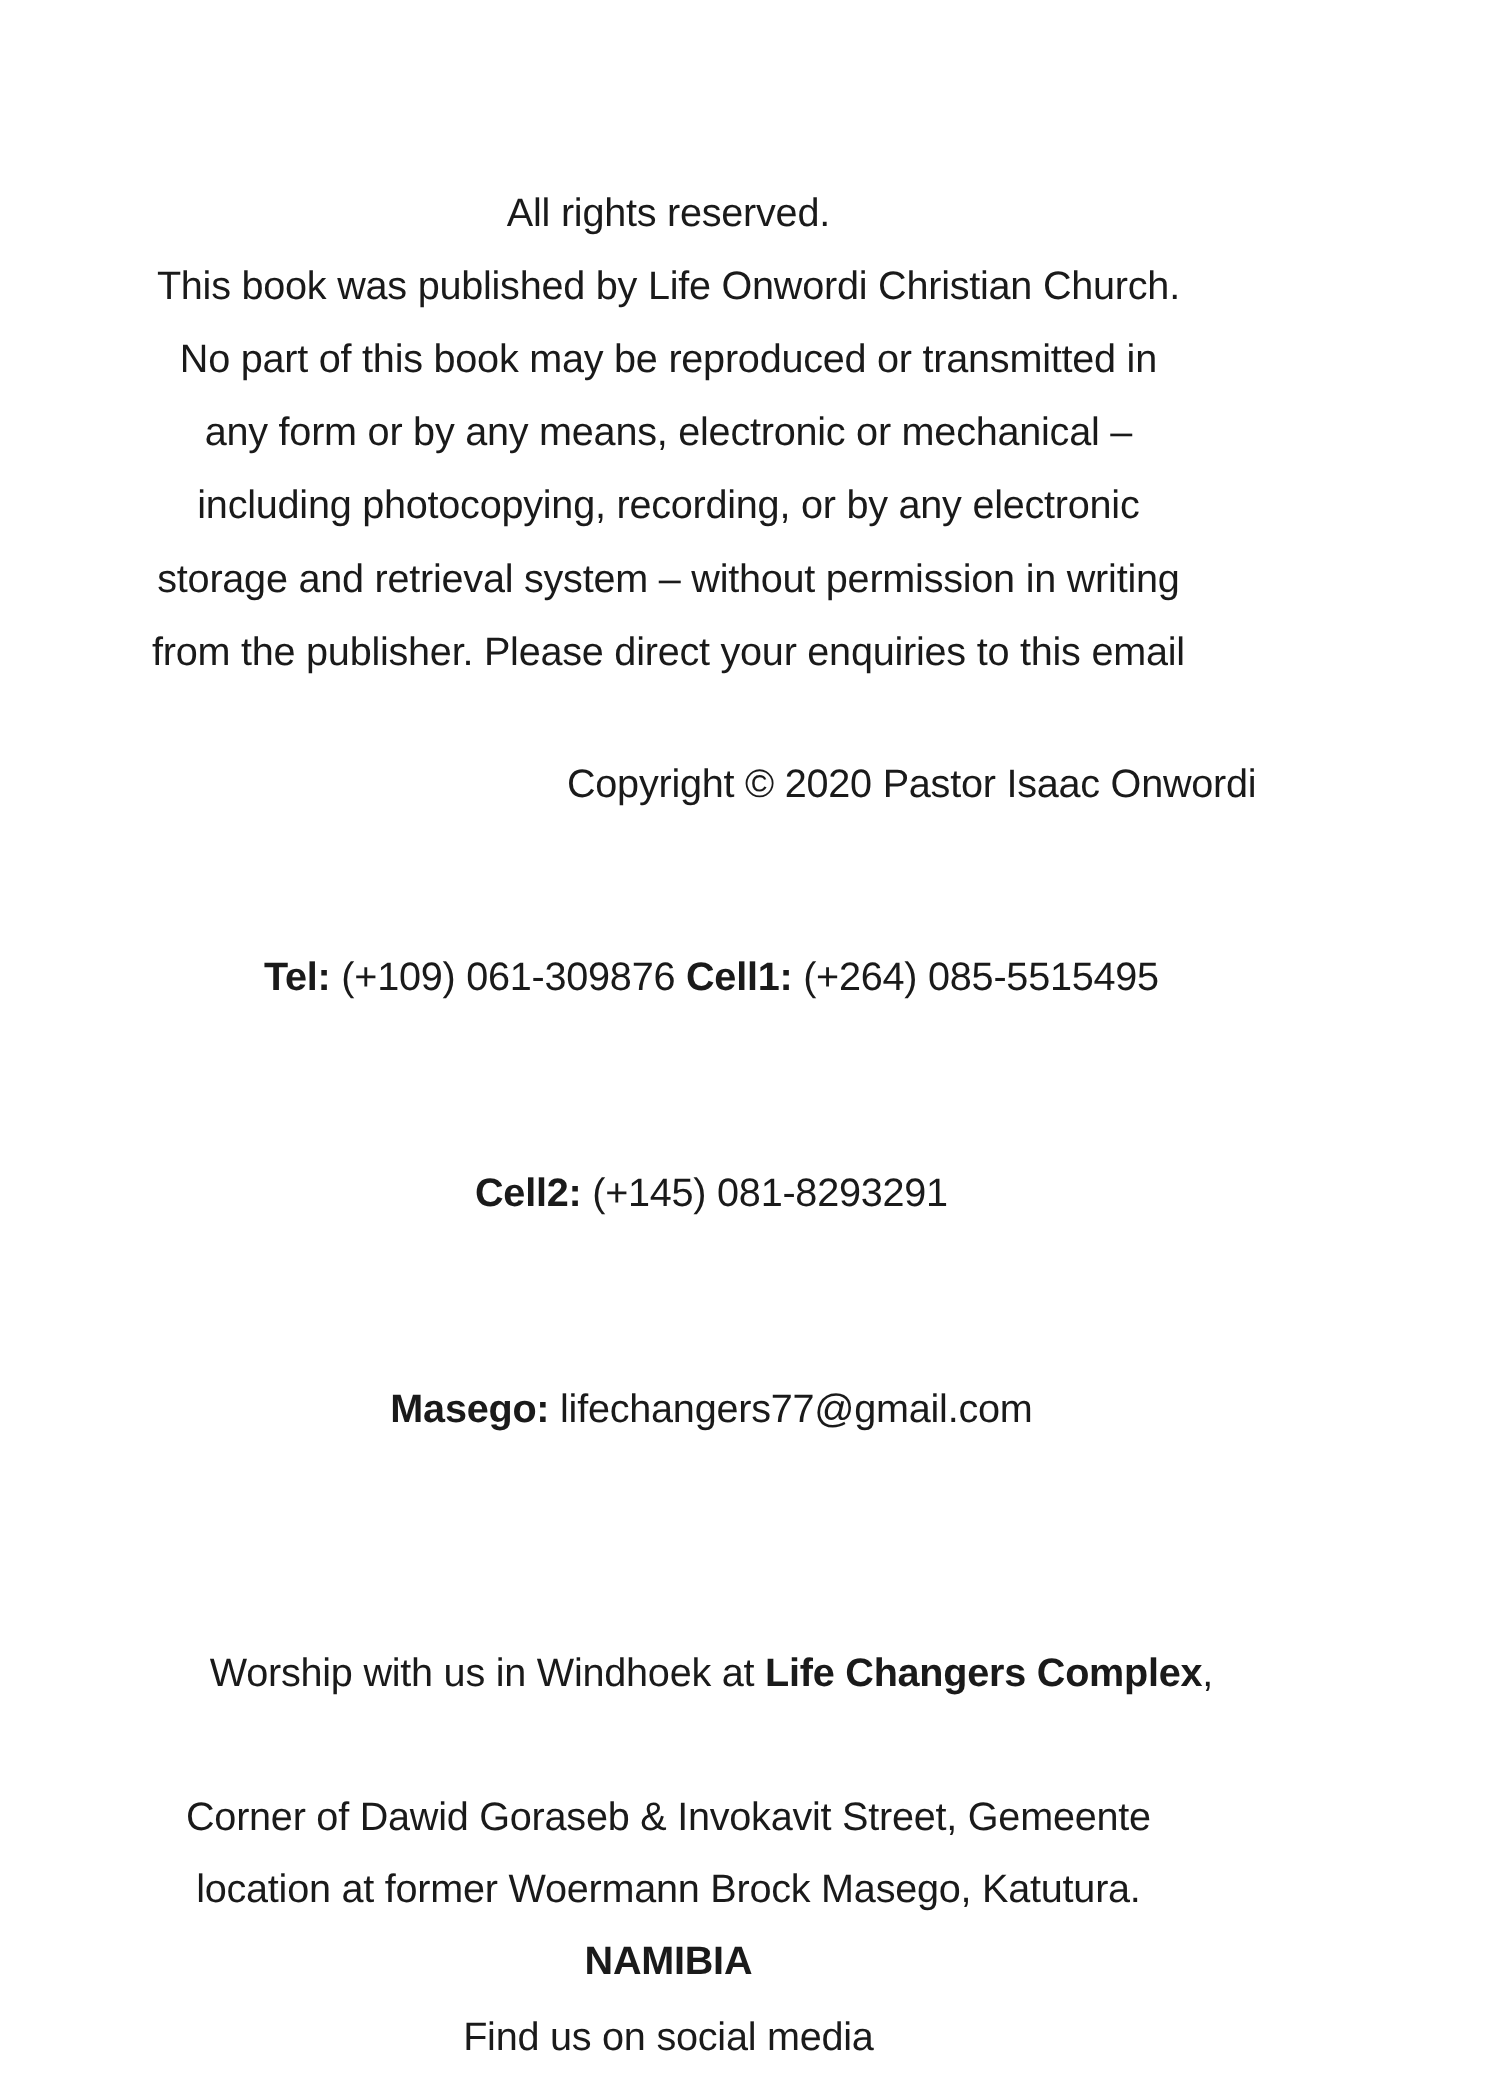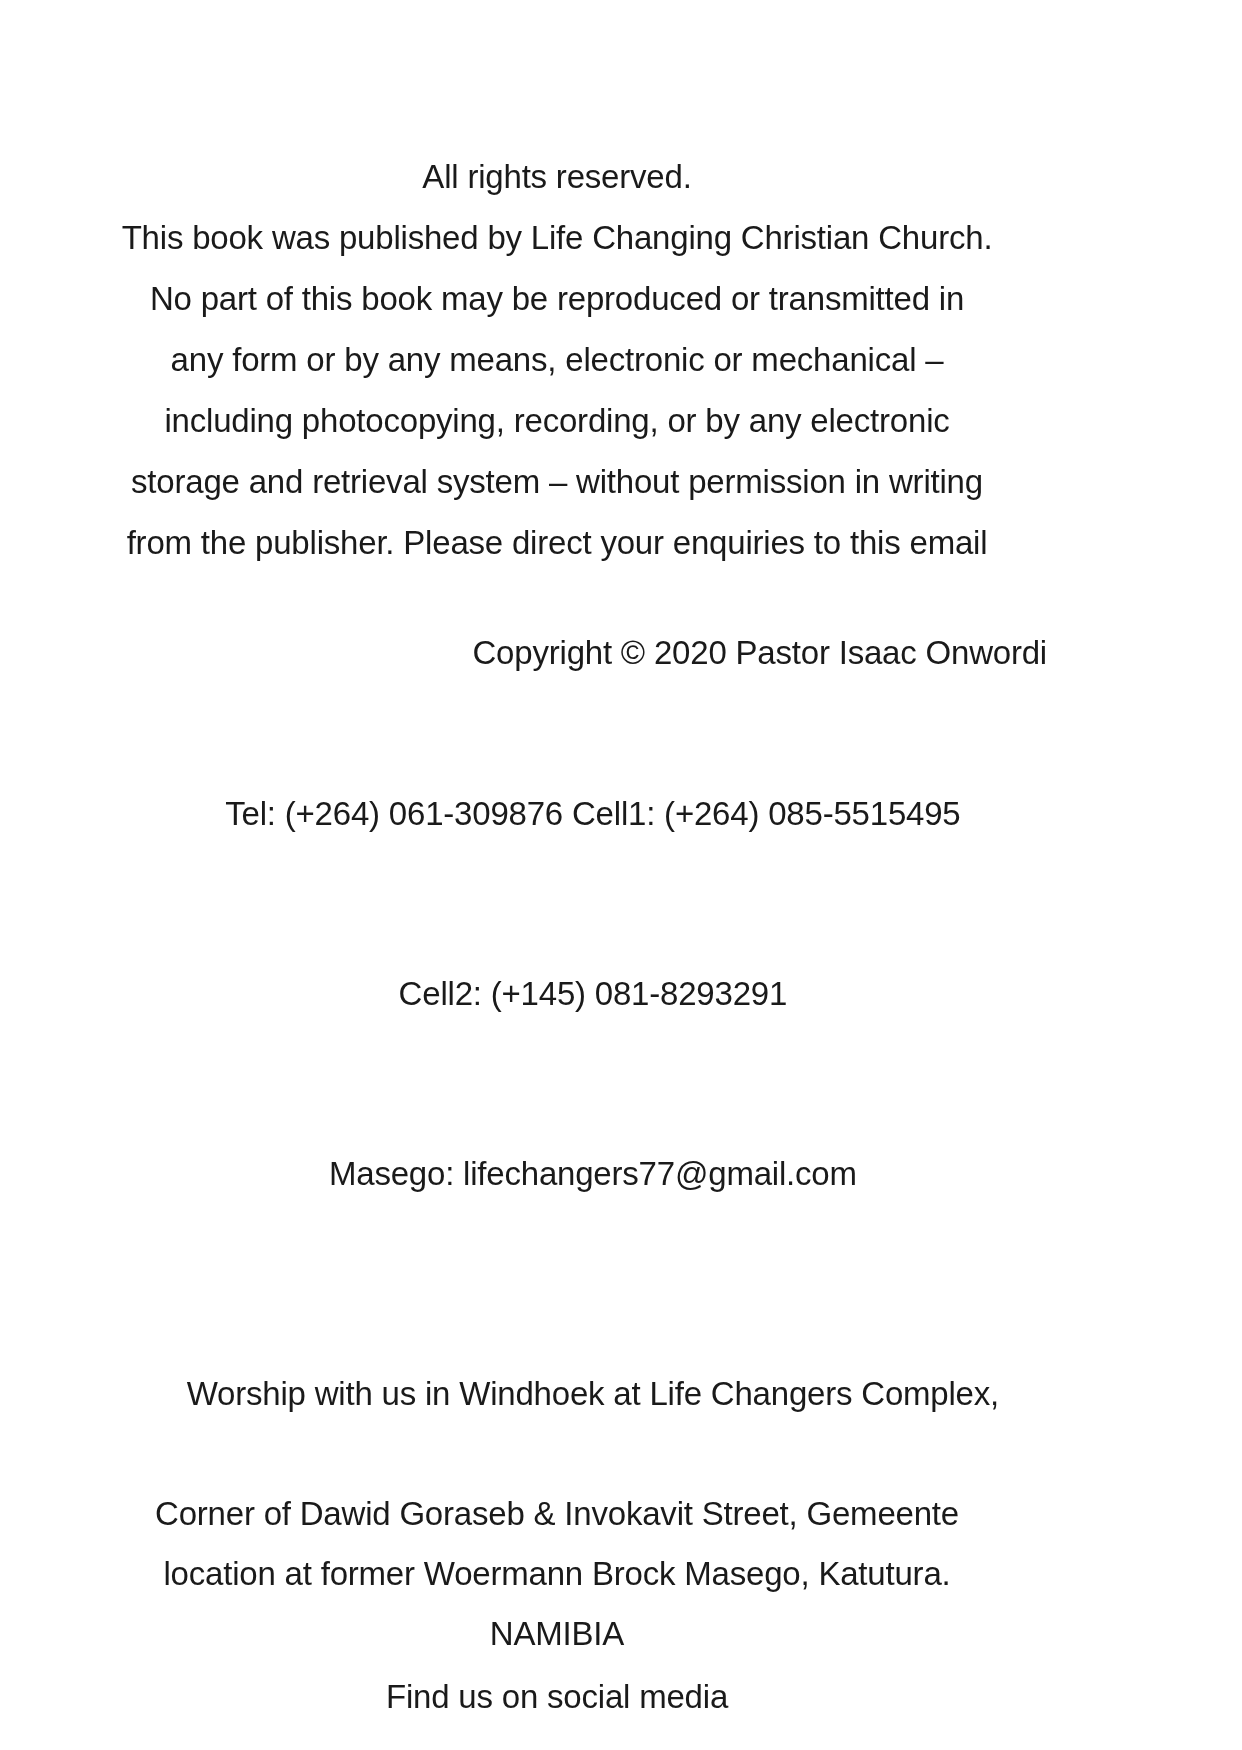--- a/index.html
+++ b/index.html
@@ -11,50 +11,50 @@
   .page { padding-top: 146px; }
 
   .text-col {
     margin-left: 67px;
     width: 980px;
     text-align: center;
     font-size: 33px;
     letter-spacing: -0.2px;
   }
   .line { white-space: pre-wrap; }
-  .b { font-weight: 400; }
+  .b { font-weight: 700; }
 
   .rights-para   { line-height: 61px; }
   .copyright-row { line-height: 61px; margin-top: 49px; text-align: right; }
   .contact-block { line-height: 60px; margin-top: 41px; }
   .worship-block { line-height: 60px; margin-top: 40px; }
   .social-row    { line-height: 60px; margin-top: 3px; }
 </style>
 </head>
 <body>
 
 <div class="page">
 
   <div class="text-col">
 
     <div class="rights-para">
       <div class="line">All rights reserved.</div>
-      <div class="line">This book was published by Life Changing Christian Church.</div>
+      <div class="line">This book was published by Life Onwordi Christian Church.</div>
       <div class="line">No part of this book may be reproduced or transmitted in</div>
       <div class="line">any form or by any means, electronic or mechanical –</div>
       <div class="line">including photocopying, recording, or by any electronic</div>
       <div class="line">storage and retrieval system – without permission in writing</div>
       <div class="line">from the publisher. Please direct your enquiries to this email</div>
     </div>
 
     <div class="copyright-row line">Copyright © 2020 Pastor Isaac Onwordi</div>
 
     <div class="contact-block">
       <div class="line">
-        <span class="b">Tel:</span><span> (+264) 061-309876 </span><span class="b">Cell1:</span><span> (+264) 085-5515495</span>
+        <span class="b">Tel:</span><span> (+109) 061-309876 </span><span class="b">Cell1:</span><span> (+264) 085-5515495</span>
       </div>
       <div class="line">
         <span class="b">Cell2:</span><span> (+145) 081-8293291</span>
       </div>
       <div class="line">
         <span class="b">Masego:</span><span> lifechangers77@gmail.com</span>
       </div>
     </div>
 
     <div class="worship-block">

